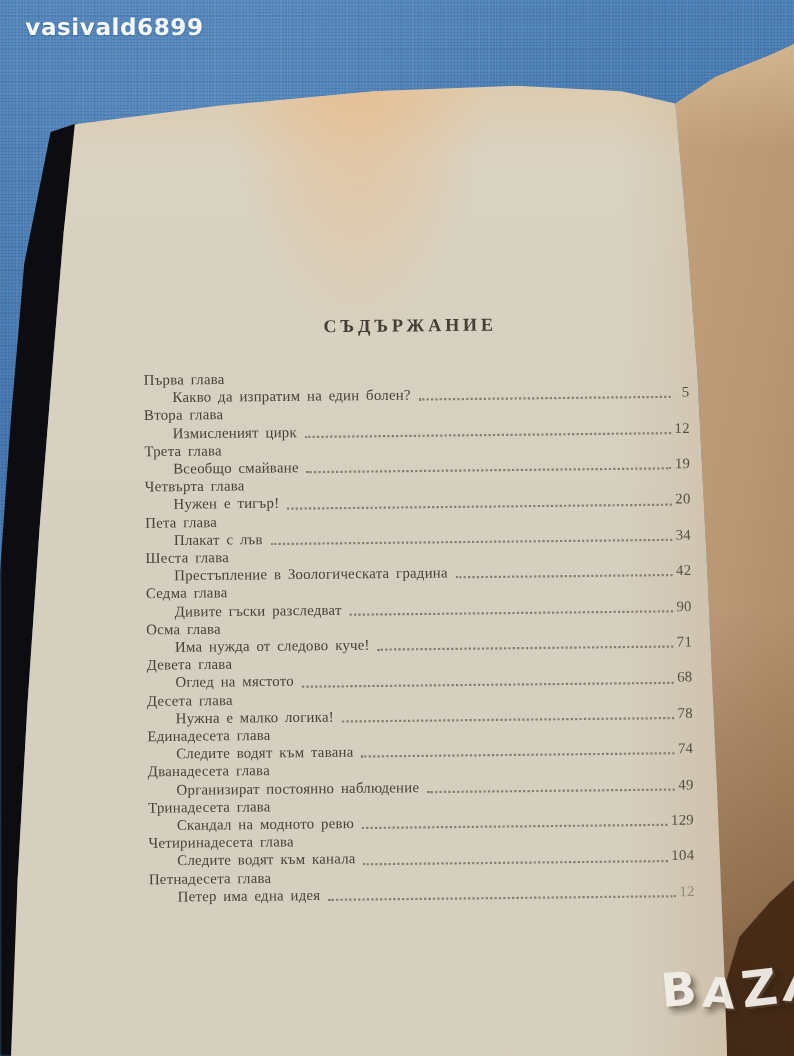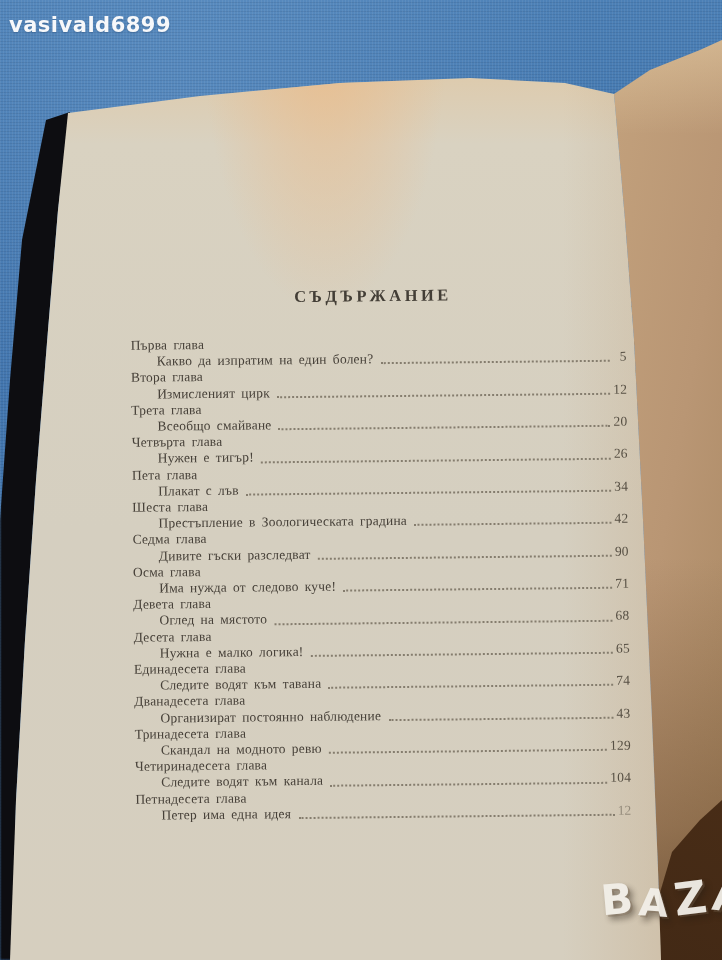--- a/index.html
+++ b/index.html
@@ -53,21 +53,21 @@
     transform:rotate(-0.6deg);transform-origin:top left;color:var(--ink,#48423a);}
   .toc-title{font-size:16.5px;font-weight:600;letter-spacing:3.5px;margin-left:184px;color:#433e36;}
   .toc-list{margin-top:29px;font-size:13.5px;line-height:16.2px;word-spacing:2.5px;letter-spacing:.2px;}
   .chapter-line{margin-left:20px;color:#474139;}
   .subtitle-line{display:flex;align-items:flex-end;margin-left:46px;color:#474139;}
   .dots{flex:1;border-bottom:2px dotted var(--leader_dots,#857d6e);margin:0 3px 3px 7px;min-width:20px;}
   .pnum{text-align:right;min-width:14px;color:#575044;}
   .toc-entry:last-child .pnum{opacity:.5;}
 
   
-  .seller-mark{position:absolute;left:9px;top:13px;z-index:10;
+  .seller-mark{position:absolute;left:23px;top:13px;z-index:10;
     font-family:"DejaVu Sans", sans-serif;font-weight:bold;font-size:21px;
     color:var(--watermark_white,#f7f8fa);letter-spacing:.5px;
     text-shadow:0 1px 2px rgba(30,60,100,.35);}
   .bazar-mark{position:absolute;left:601px;top:876px;z-index:10;
     font-family:"DejaVu Sans", sans-serif;font-weight:bold;
     color:#f2efe8;opacity:.95;white-space:nowrap;}
   .bazar-mark span{display:inline-block;font-size:42px;line-height:1;
     text-shadow:2px 2px 0 rgba(120,100,80,.35), 4px 5px 6px rgba(40,30,20,.5);}
   .bz0{transform:rotate(-5deg);}
   .bz1{transform:rotate(4deg) translateY(2px);font-size:38px!important;}
@@ -129,34 +129,34 @@
             <span class="dots"></span>
             <span class="pnum">12</span>
           </div>
         </div>
 
         <div class="toc-entry">
           <div class="chapter-line">Трета глава</div>
           <div class="subtitle-line">
             <span>Всеобщо смайване</span>
             <span class="dots"></span>
+            <span class="pnum">19</span>
+          </div>
+        </div>
+
+        <div class="toc-entry">
+          <div class="chapter-line">Четвърта глава</div>
+          <div class="subtitle-line">
+            <span>Нужен е тигър!</span>
+            <span class="dots"></span>
             <span class="pnum">20</span>
           </div>
         </div>
 
         <div class="toc-entry">
-          <div class="chapter-line">Четвърта глава</div>
-          <div class="subtitle-line">
-            <span>Нужен е тигър!</span>
-            <span class="dots"></span>
-            <span class="pnum">26</span>
-          </div>
-        </div>
-
-        <div class="toc-entry">
           <div class="chapter-line">Пета глава</div>
           <div class="subtitle-line">
             <span>Плакат с лъв</span>
             <span class="dots"></span>
             <span class="pnum">34</span>
           </div>
         </div>
 
         <div class="toc-entry">
           <div class="chapter-line">Шеста глава</div>
@@ -192,39 +192,39 @@
             <span class="dots"></span>
             <span class="pnum">68</span>
           </div>
         </div>
 
         <div class="toc-entry">
           <div class="chapter-line">Десета глава</div>
           <div class="subtitle-line">
             <span>Нужна е малко логика!</span>
             <span class="dots"></span>
-            <span class="pnum">65</span>
+            <span class="pnum">78</span>
           </div>
         </div>
 
         <div class="toc-entry">
           <div class="chapter-line">Единадесета глава</div>
           <div class="subtitle-line">
             <span>Следите водят към тавана</span>
             <span class="dots"></span>
             <span class="pnum">74</span>
           </div>
         </div>
 
         <div class="toc-entry">
           <div class="chapter-line">Дванадесета глава</div>
           <div class="subtitle-line">
             <span>Организират постоянно наблюдение</span>
             <span class="dots"></span>
-            <span class="pnum">43</span>
+            <span class="pnum">49</span>
           </div>
         </div>
 
         <div class="toc-entry">
           <div class="chapter-line">Тринадесета глава</div>
           <div class="subtitle-line">
             <span>Скандал на модното ревю</span>
             <span class="dots"></span>
             <span class="pnum">129</span>
           </div>

